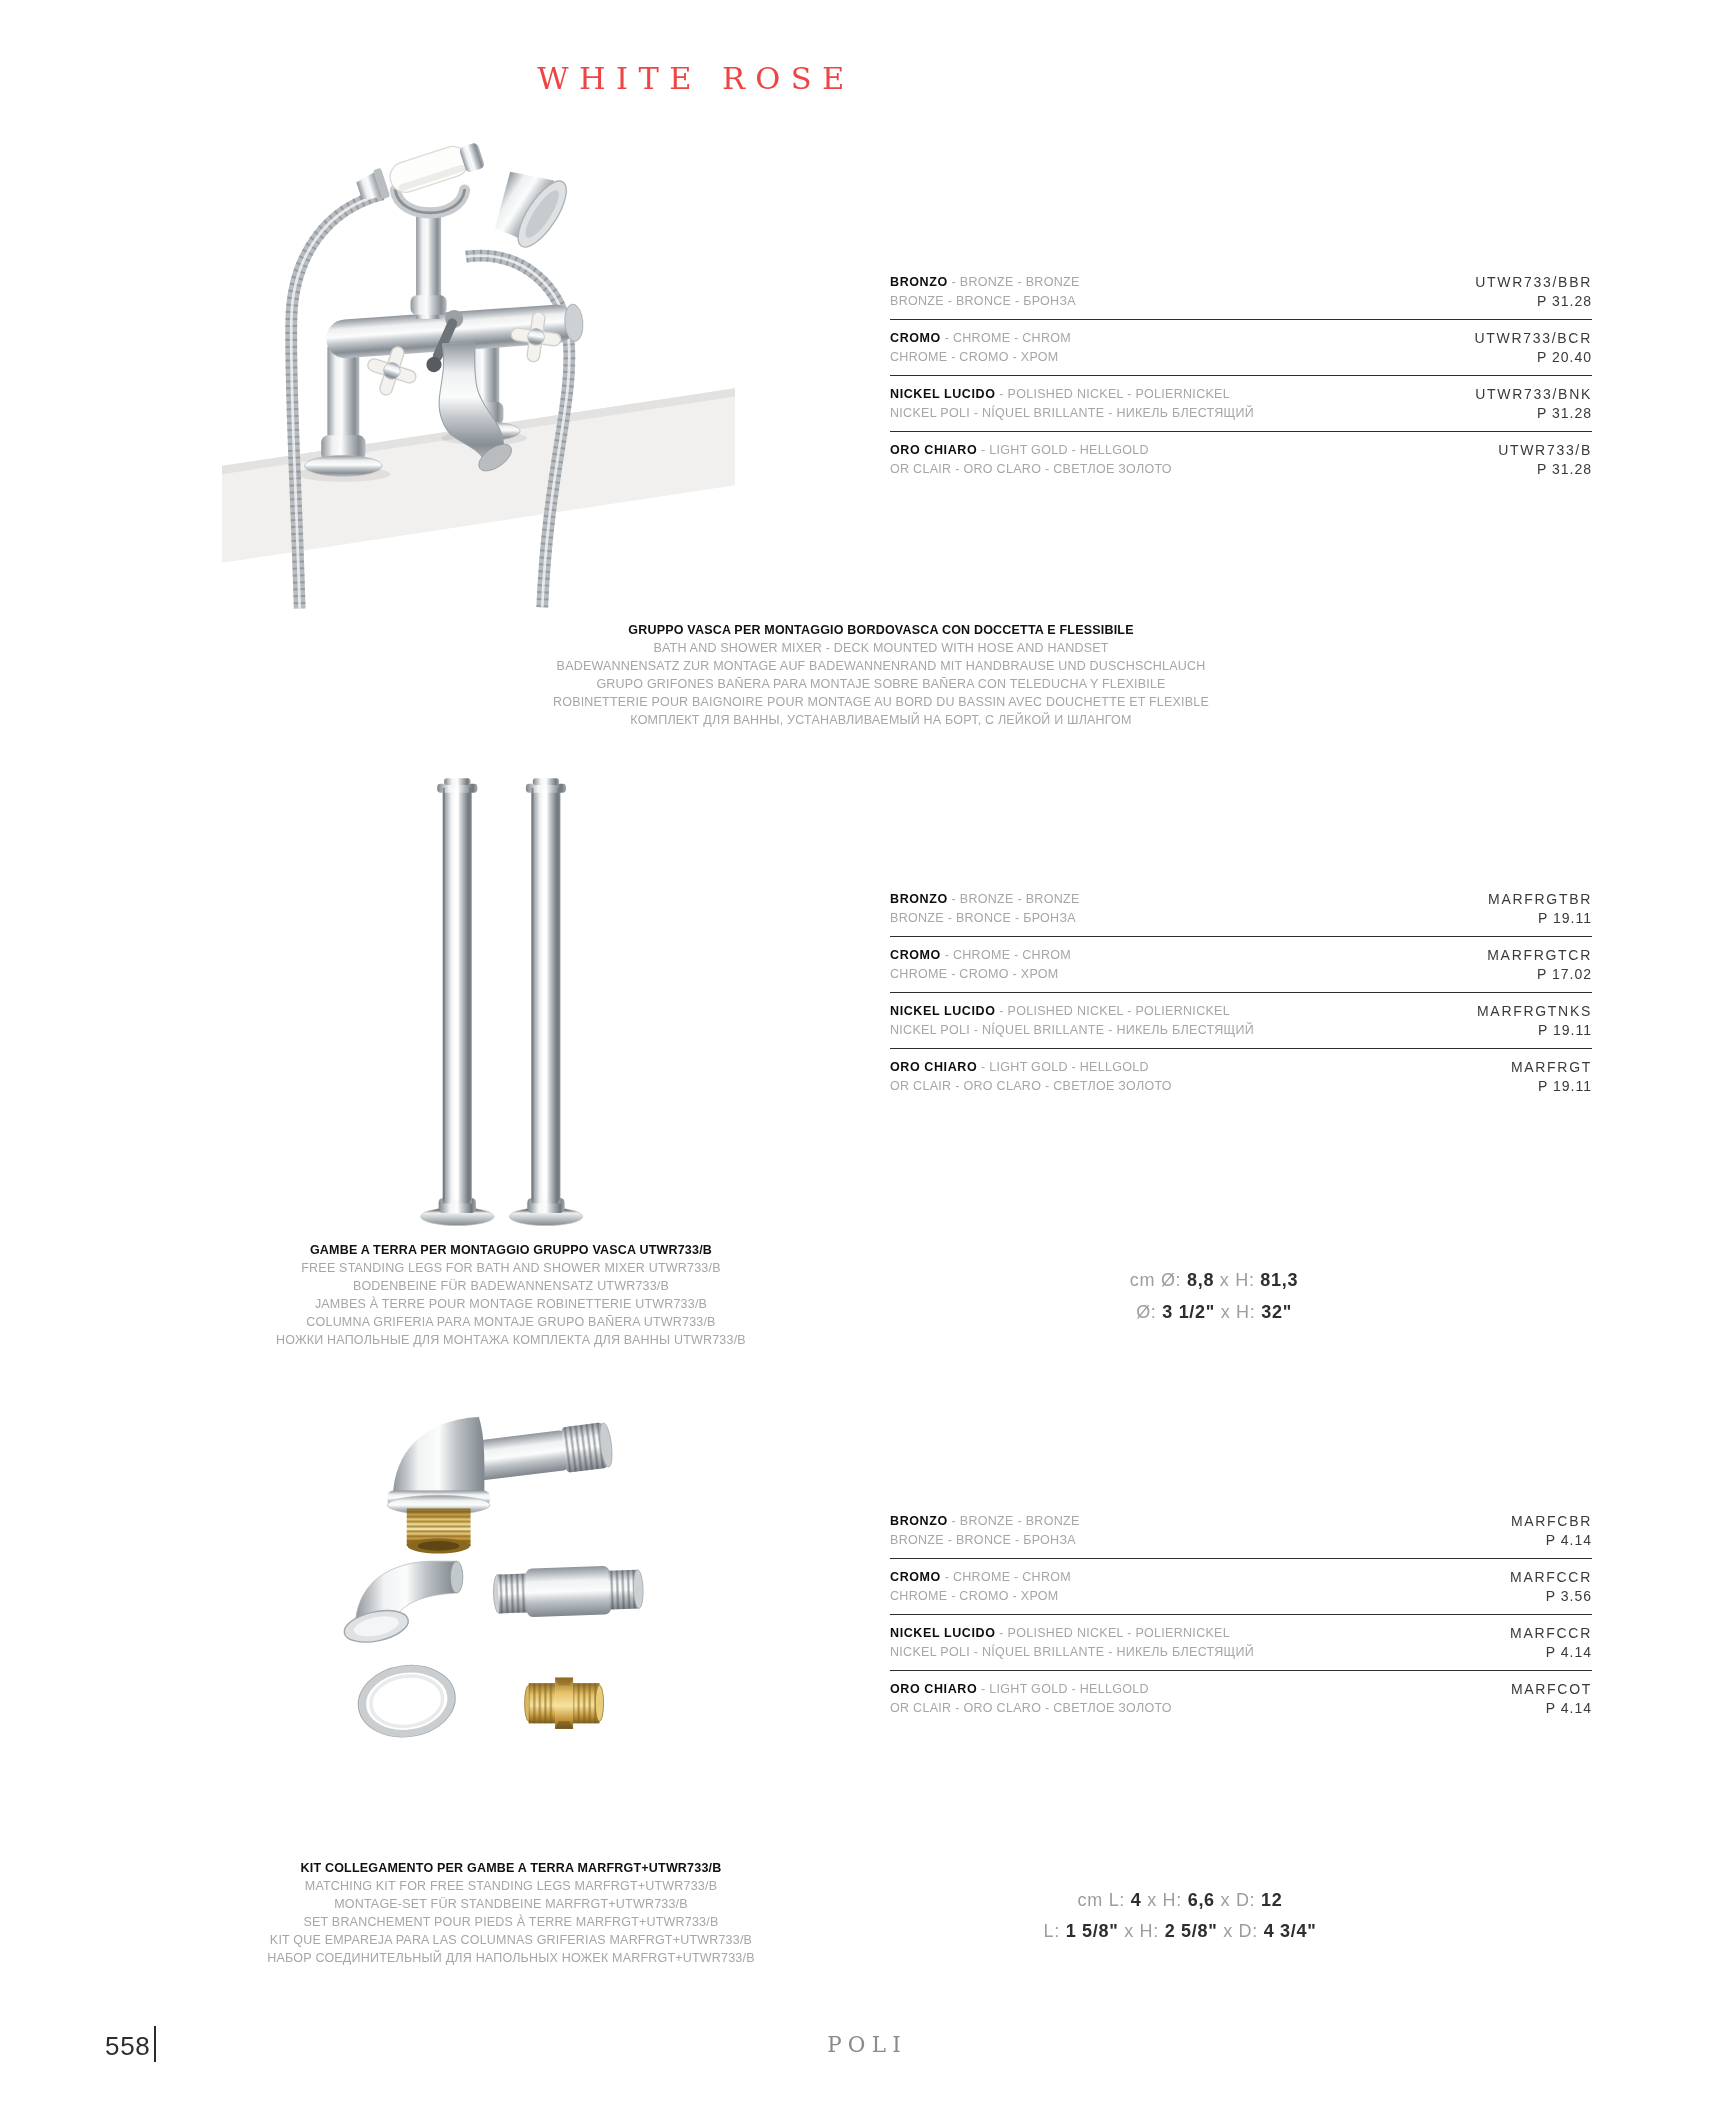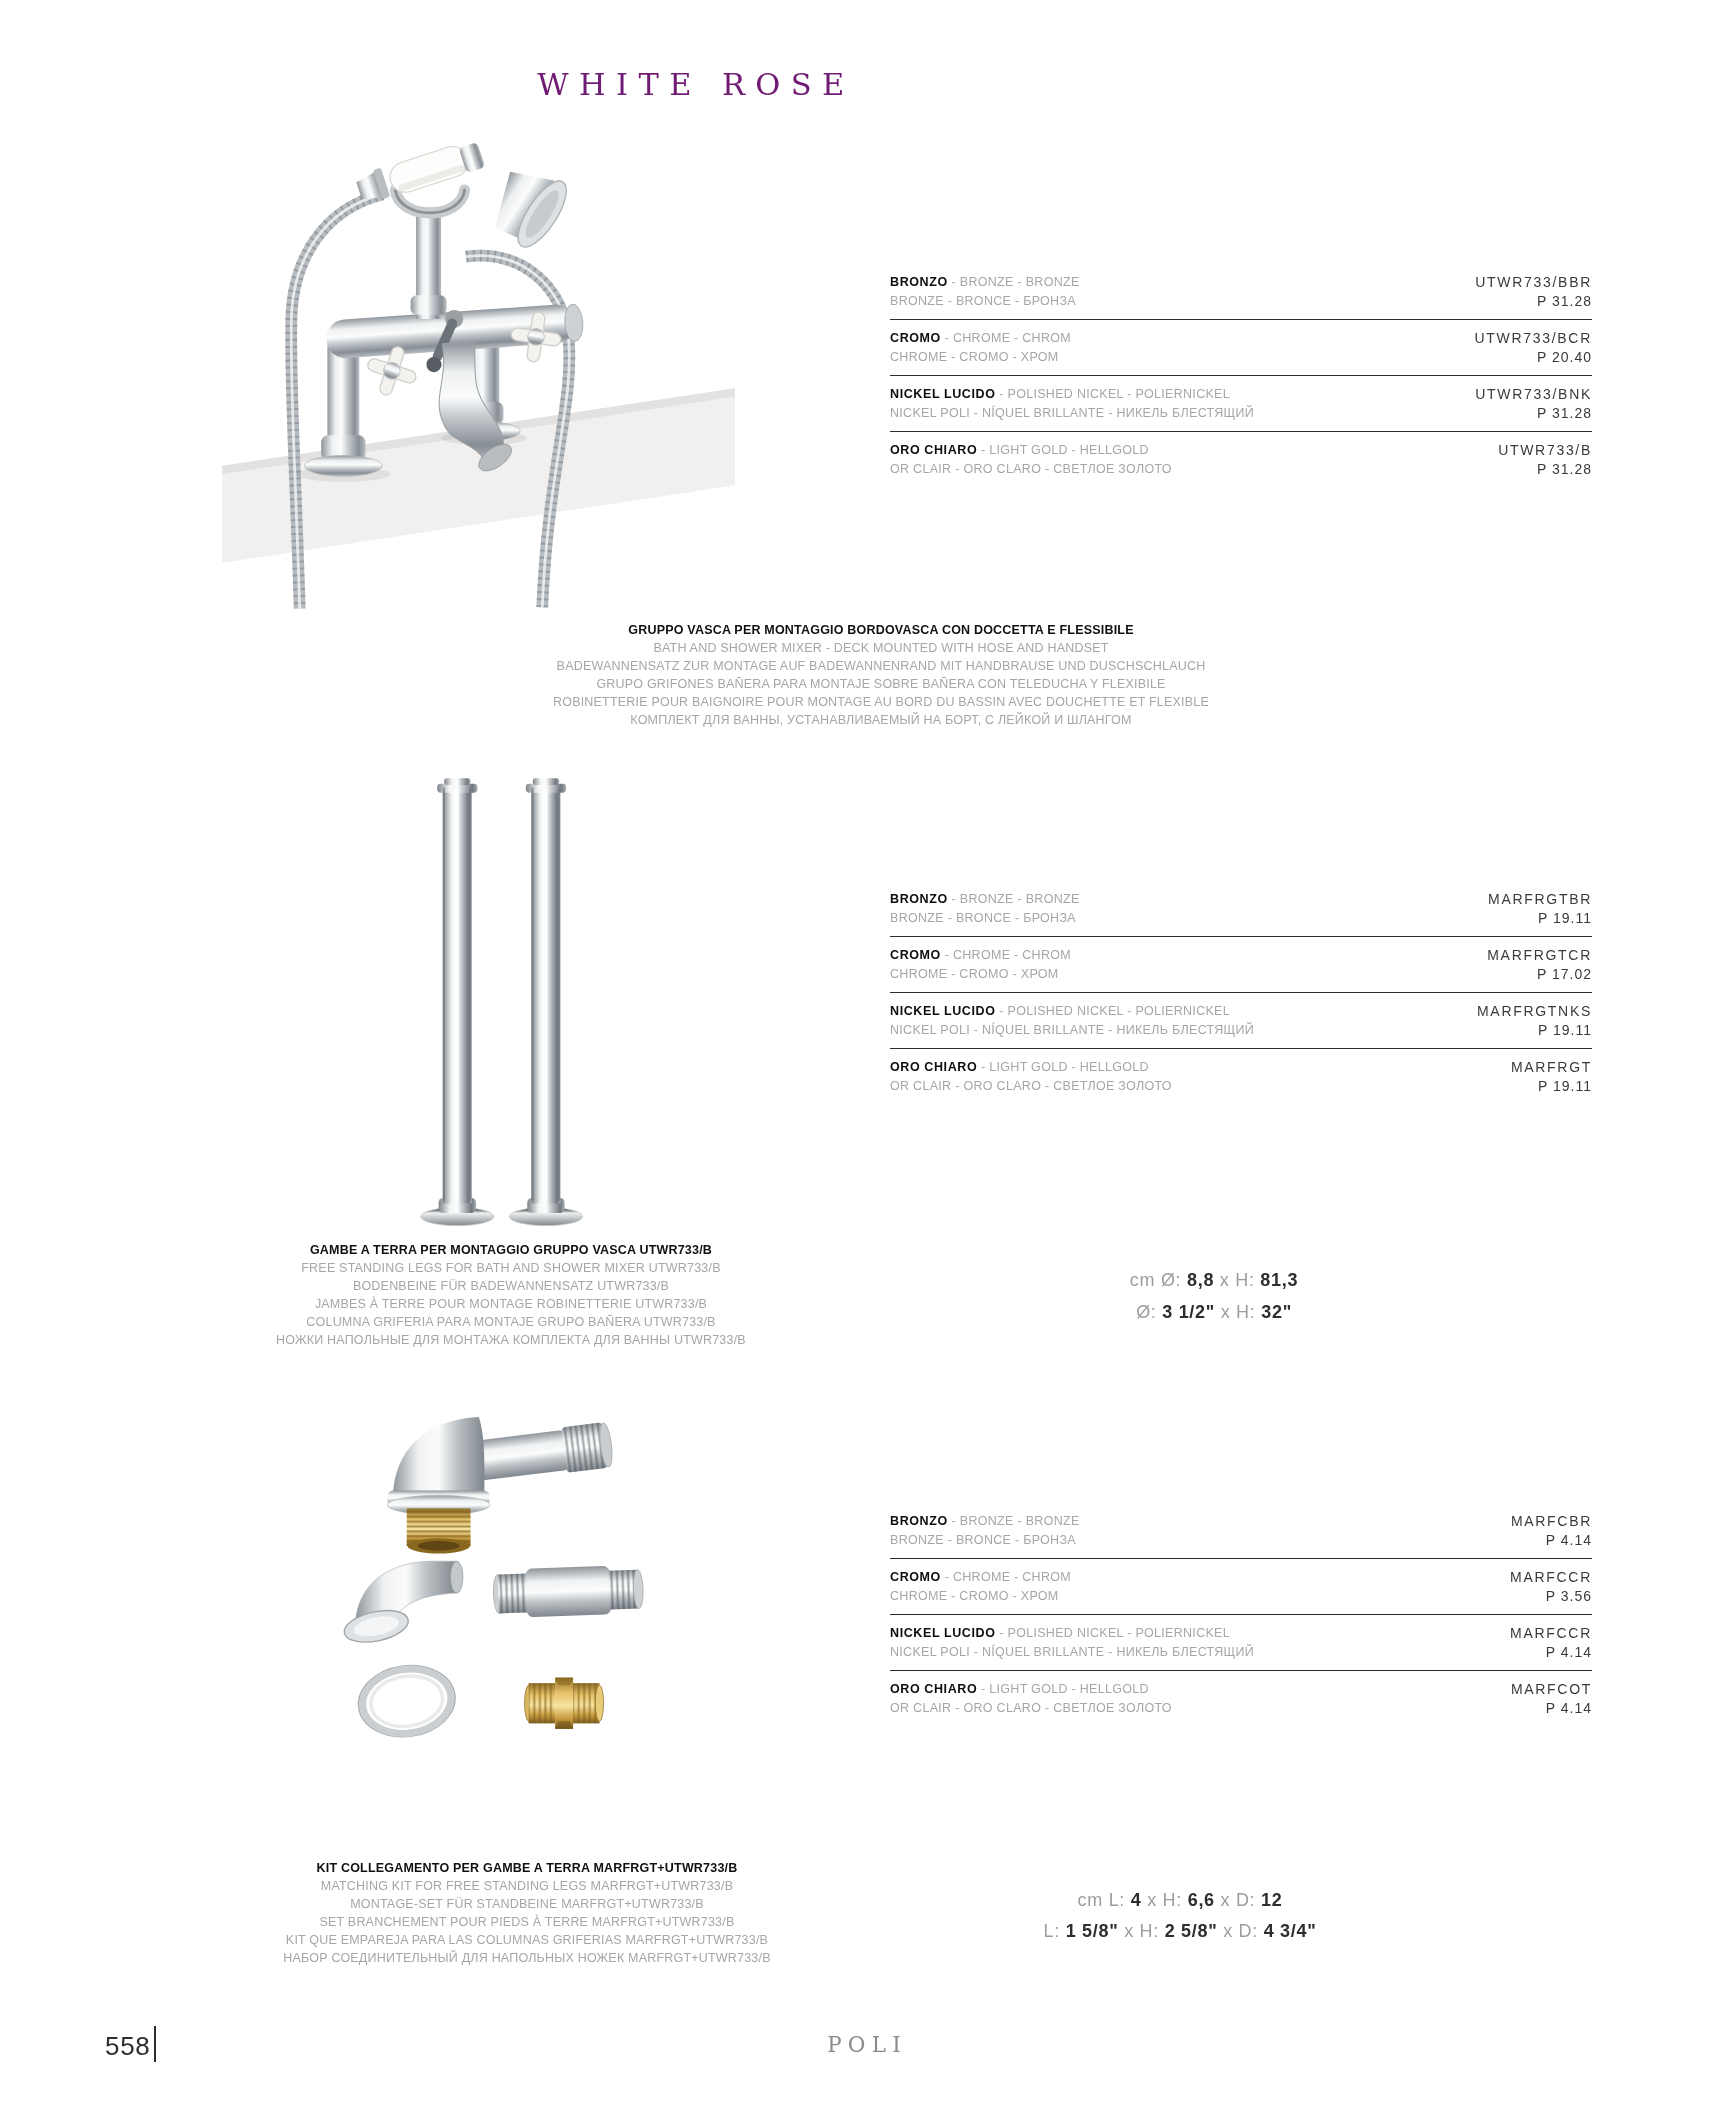--- a/index.html
+++ b/index.html
@@ -1,22 +1,22 @@
 <!DOCTYPE html>
 <html style="font-size:11px"><head>
 <meta charset="utf-8">
 <style>
   html,body{margin:0;padding:0;background:#ffffff;}
   #page{position:relative;width:1734px;height:2119px;background:#ffffff;overflow:hidden;
         font-family:"Liberation Sans",sans-serif;color:#1a1a1a;}
   .abs{position:absolute;}
 
   
-  #brand{left:0;top:67px;width:1392px;text-align:center;
-         font-family:"DejaVu Serif",serif;font-size:30.5px;letter-spacing:10.4px;color:#701a75;}
+  #brand{left:0;top:61px;width:1392px;text-align:center;
+         font-family:"DejaVu Serif",serif;font-size:30.5px;letter-spacing:10.4px;color:#ef4444;}
 
   
   .ftable{width:702px;}
   .trow{display:flex;justify-content:space-between;align-items:flex-start;
         padding:9px 0 8px 0;border-bottom:1.4px solid #2c2c2c;}
   .trow.last{border-bottom:none;}
   .tleft{line-height:19px;font-size:12.5px;letter-spacing:0.3px;}
   .tname{font-weight:bold;color:#0d0d0d;letter-spacing:0.6px;}
   .ttrans{color:#a6a6a6;}
   .tline2{color:#a6a6a6;}
@@ -414,21 +414,21 @@
           <div><span class="tname">ORO CHIARO</span><span class="ttrans"> - LIGHT GOLD - HELLGOLD</span></div>
           <div class="tline2">OR CLAIR - ORO CLARO - СВЕТЛОЕ ЗОЛОТО</div>
         </div>
         <div class="tright">
           <div class="tcode">MARFCOT</div>
           <div class="tprice">P 4.14</div>
         </div>
       </div>
     </div>
 
-  <div class="abs desc" style="left:208px;top:1859px;width:638px;">
+  <div class="abs desc" style="left:192px;top:1859px;width:638px;">
       <div class="desc-title">KIT COLLEGAMENTO PER GAMBE A TERRA MARFRGT+UTWR733/B</div>
       <div class="desc-line">MATCHING KIT FOR FREE STANDING LEGS MARFRGT+UTWR733/B</div>
       <div class="desc-line">MONTAGE-SET FÜR STANDBEINE MARFRGT+UTWR733/B</div>
       <div class="desc-line">SET BRANCHEMENT POUR PIEDS À TERRE MARFRGT+UTWR733/B</div>
       <div class="desc-line">KIT QUE EMPAREJA PARA LAS COLUMNAS GRIFERIAS MARFRGT+UTWR733/B</div>
       <div class="desc-line">НАБОР СОЕДИНИТЕЛЬНЫЙ ДЛЯ НАПОЛЬНЫХ НОЖЕК MARFRGT+UTWR733/B</div>
     </div>
 
   <div class="abs dims" style="left:972px;top:1885px;width:416px;line-height:30.5px;">
       <div class="dim-line"><span class="dim-label">cm L: </span><span class="dim-value">4</span><span class="dim-label"> x H: </span><span class="dim-value">6,6</span><span class="dim-label"> x D: </span><span class="dim-value">12</span></div>

